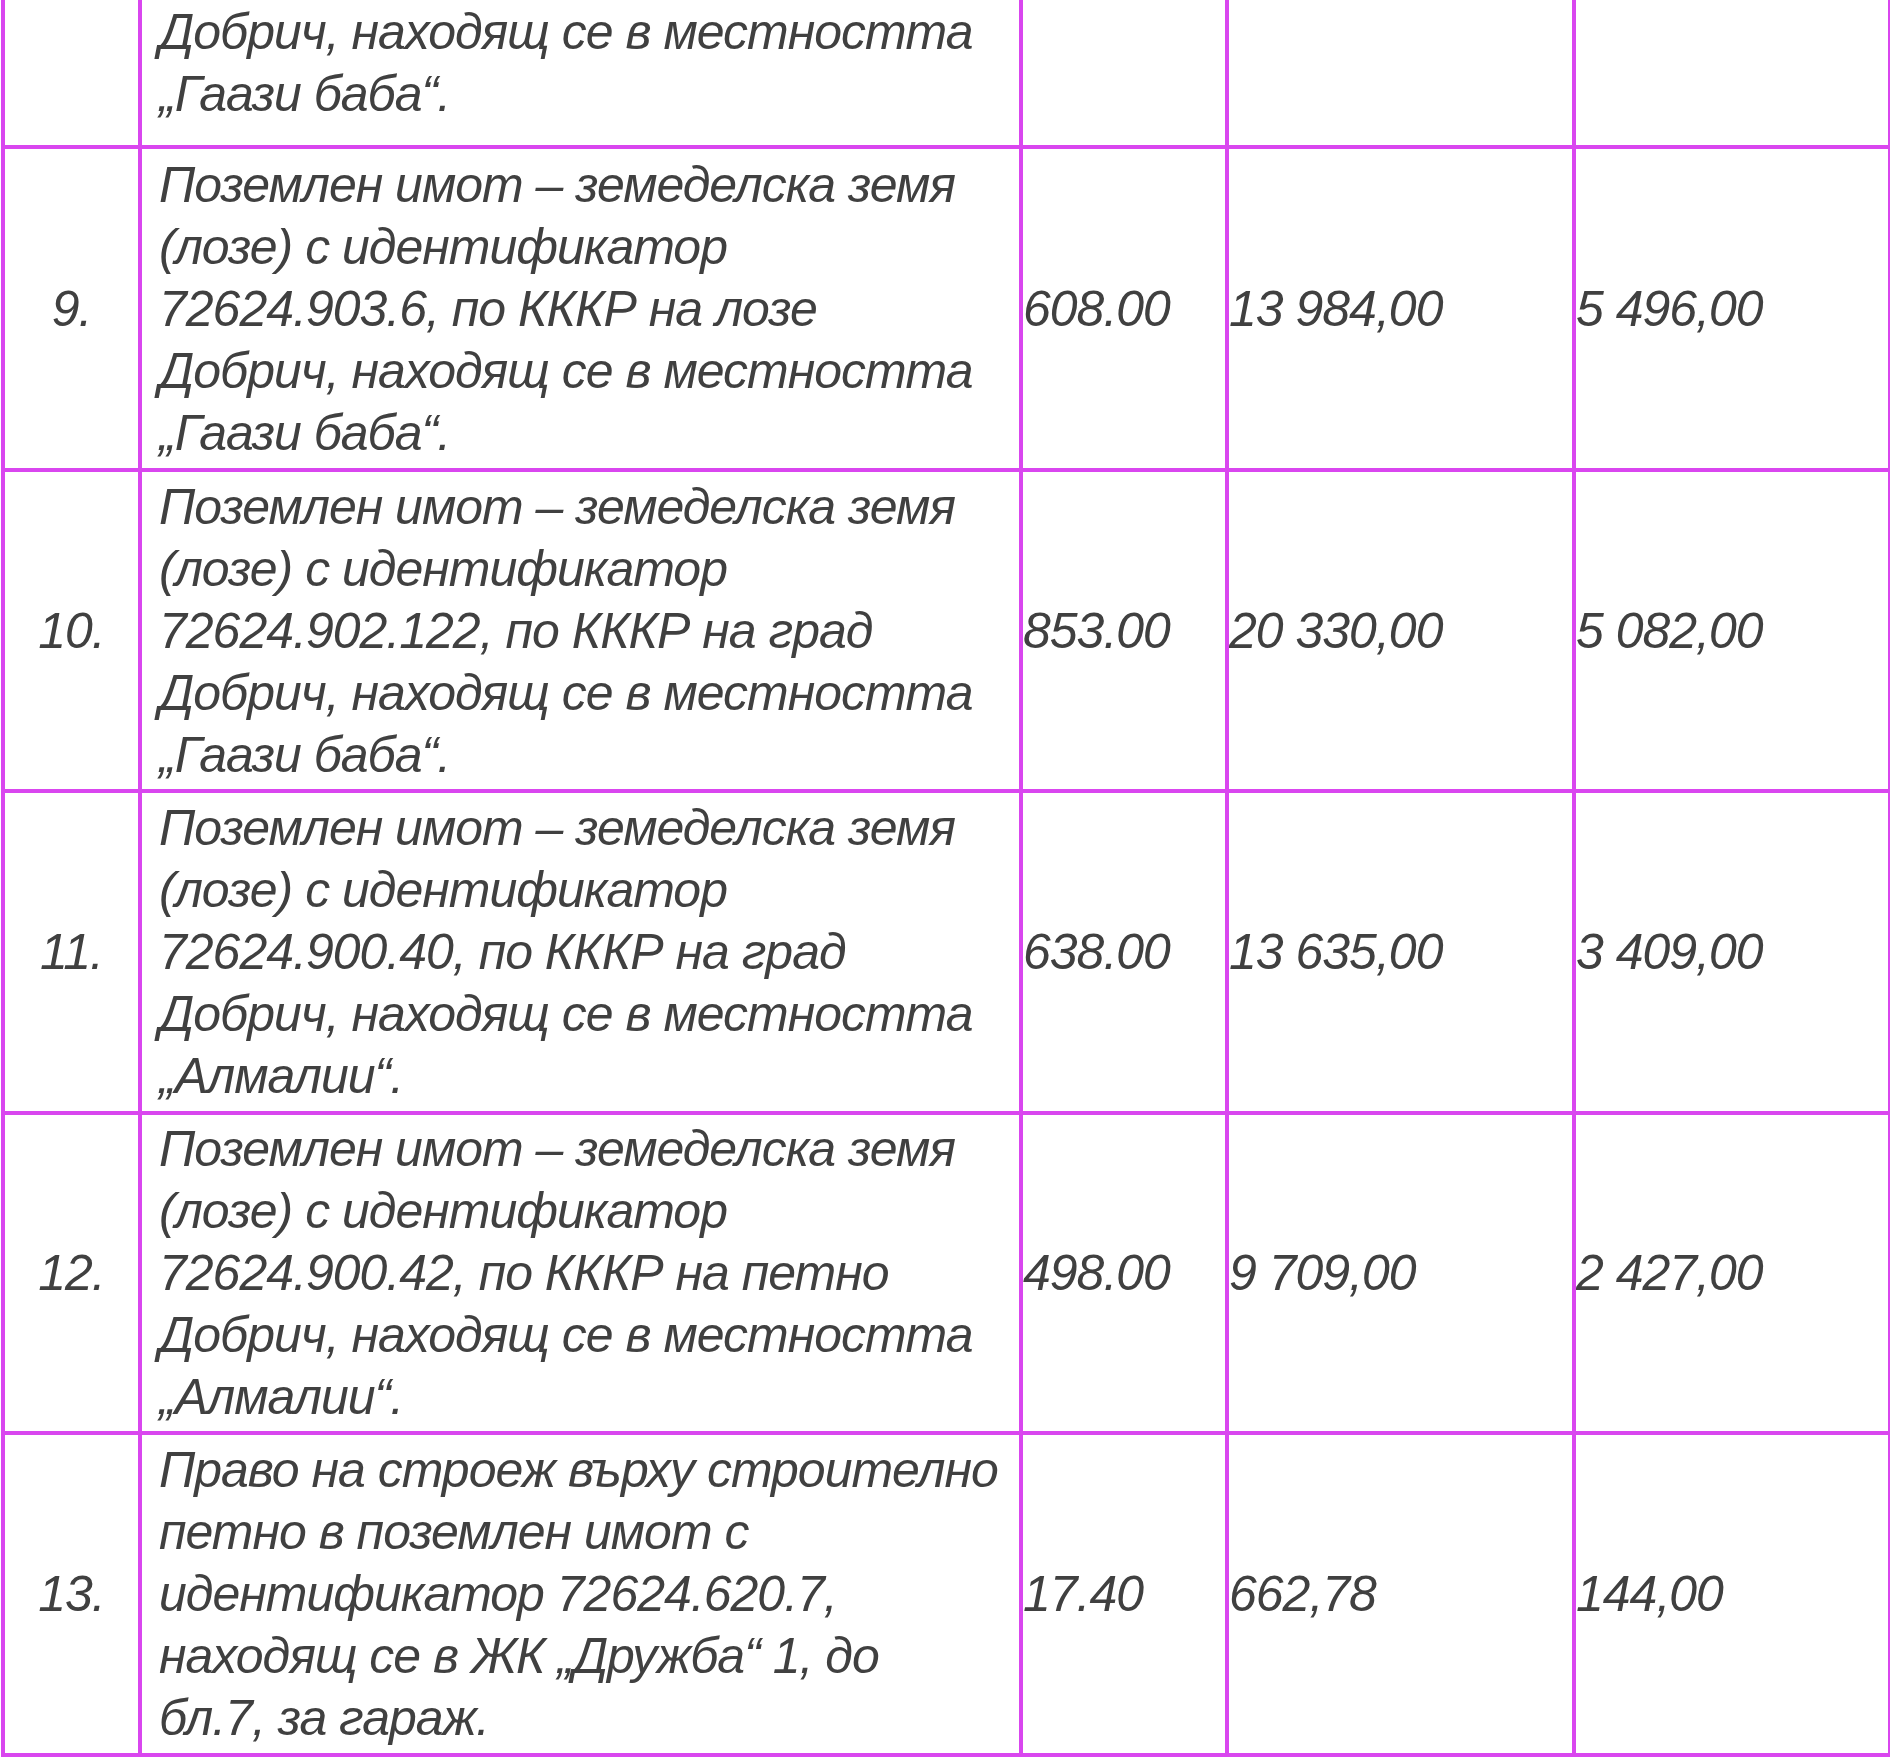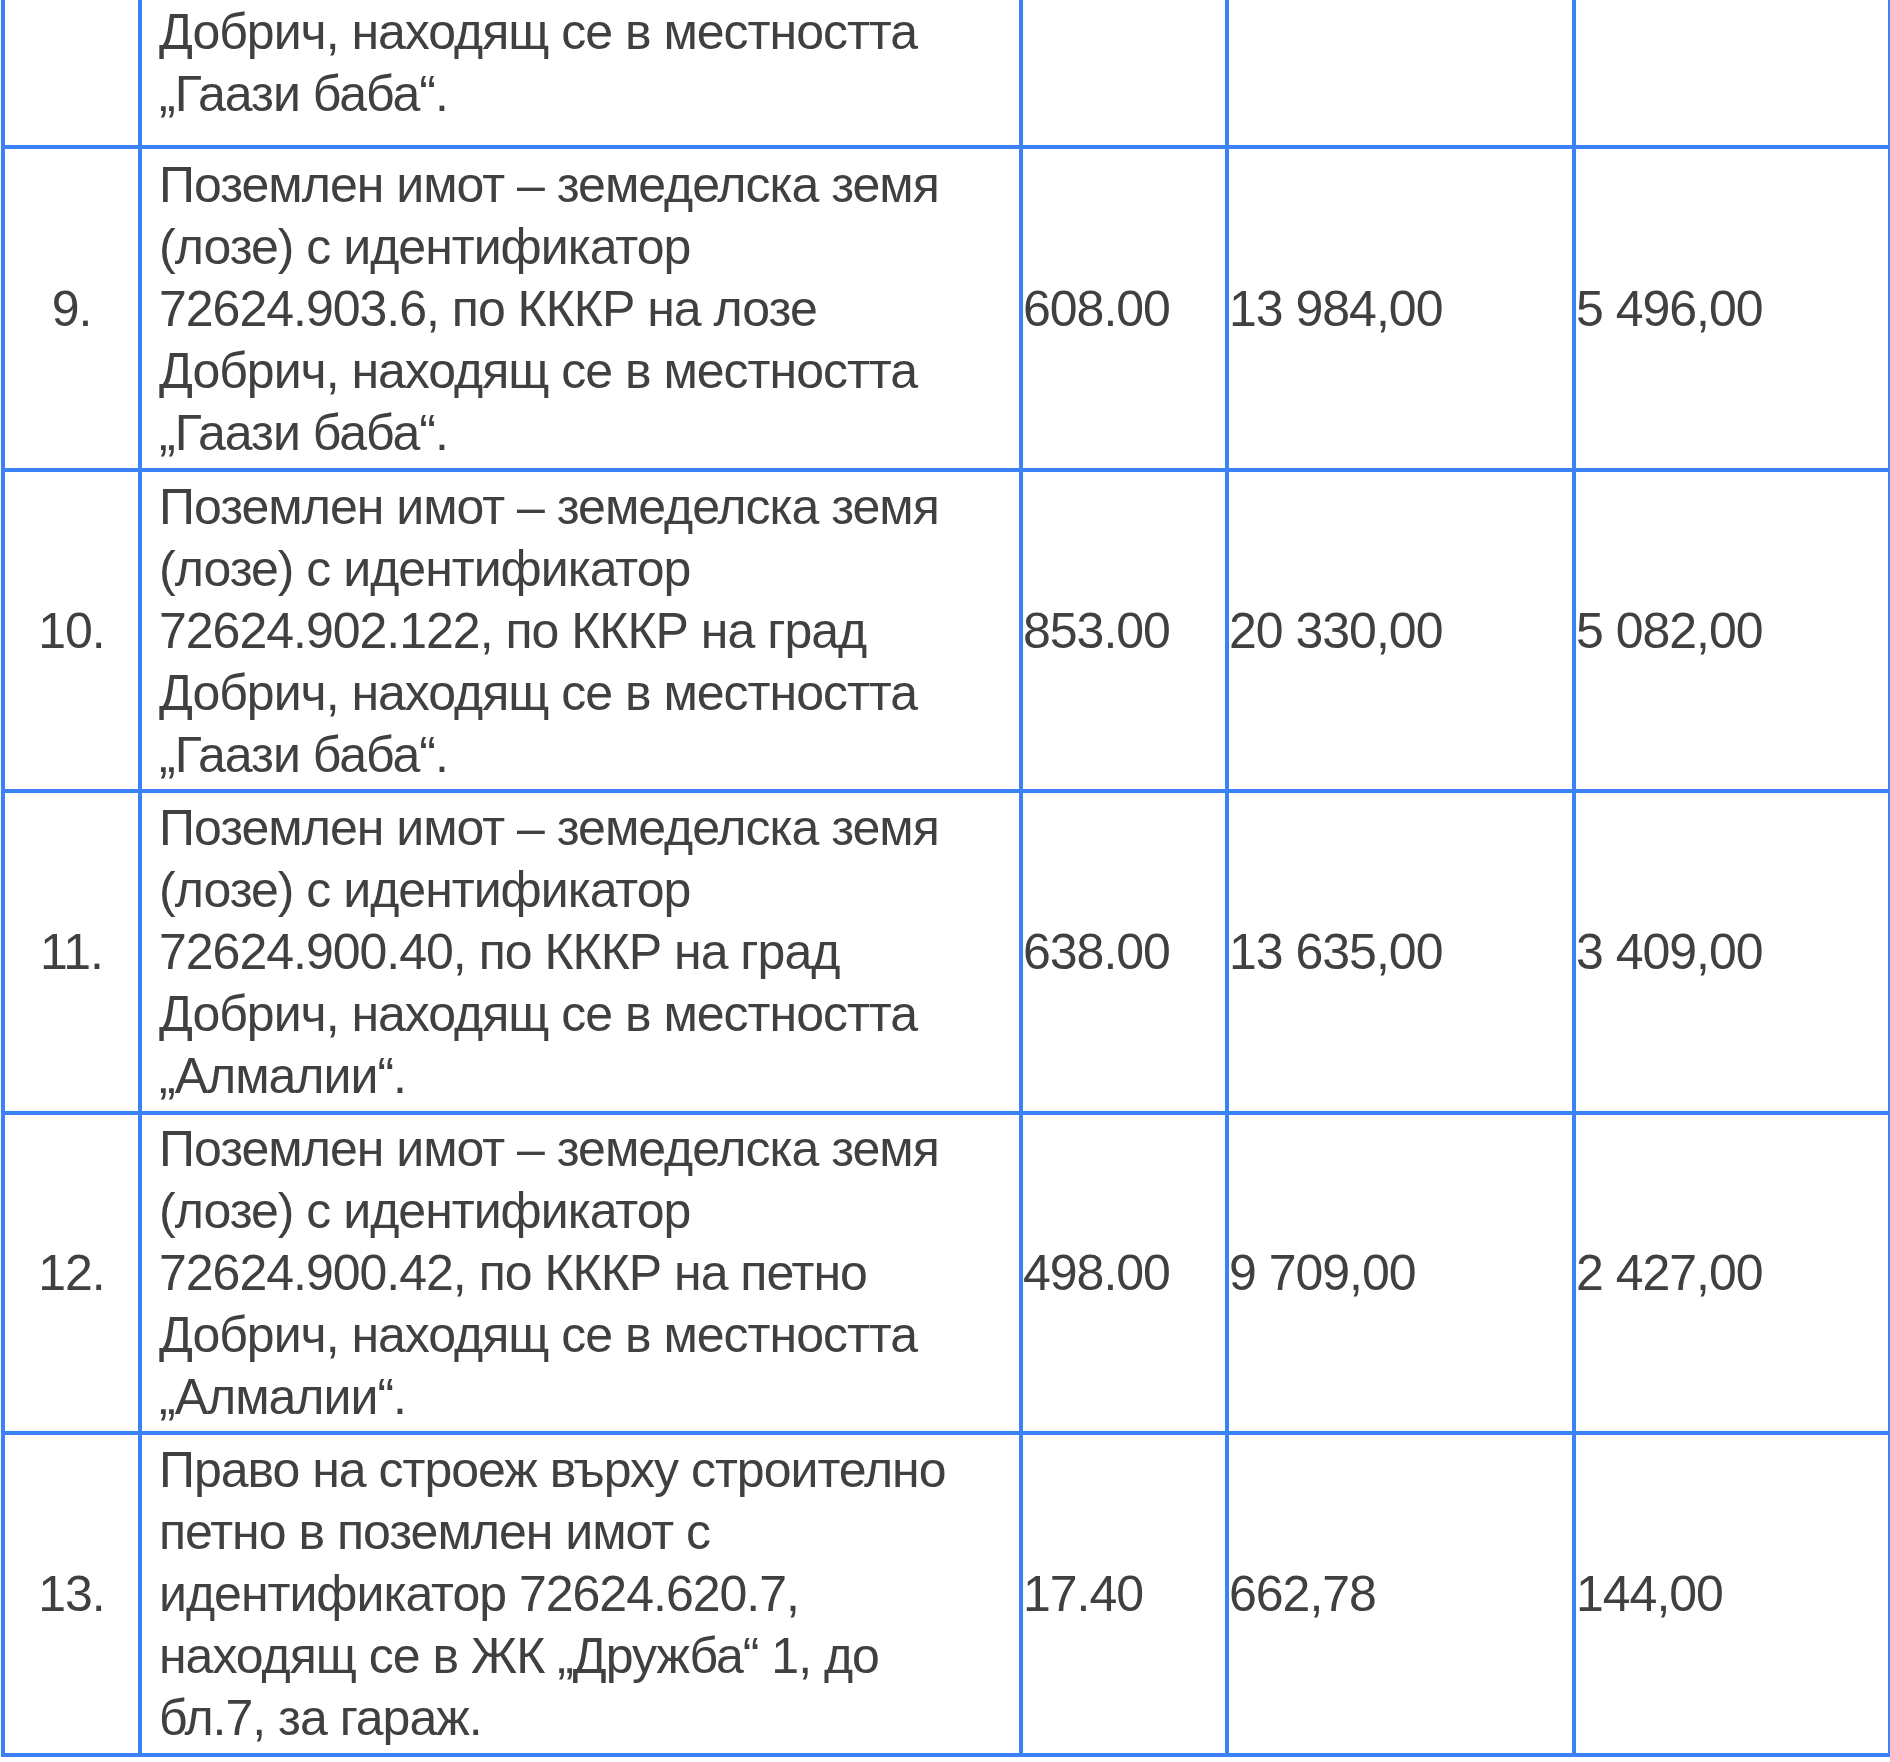--- a/index.html
+++ b/index.html
@@ -11,31 +11,32 @@
     overflow: hidden;
   }
   .page {
     position: absolute;
     top: 0;
     left: 0;
     width: 1890px;
     height: 1692px;
     font-family: "Liberation Sans", "DejaVu Sans", sans-serif;
     color: #404040;
+    font-style: italic;
   }
   table.doc-table {
     position: absolute;
     left: 1px;
     top: 0;
     border-collapse: collapse;
     table-layout: fixed;
     width: 1887px;
   }
   table.doc-table td {
-    border: 4px solid #3b82f6;
+    border: 4px solid #d946ef;
     font-size: 50px;
     letter-spacing: -1px;
     line-height: 62px;
     color: #404040;
     overflow: hidden;
     padding: 0;
   }
   
   table.doc-table tr.partial td {
     border-top: none;

